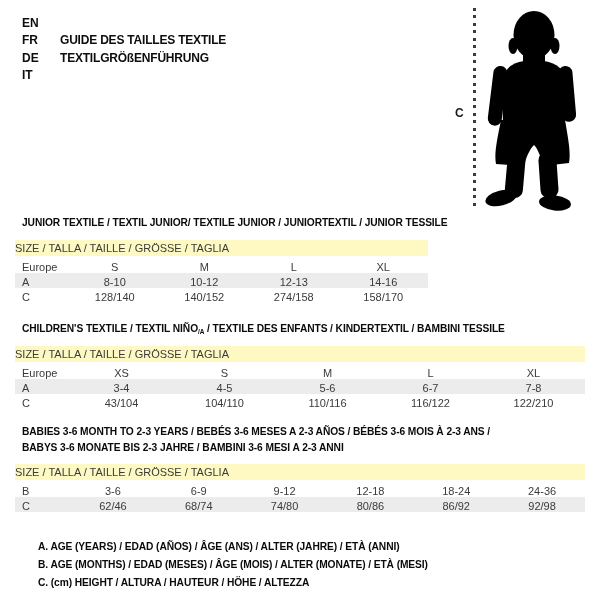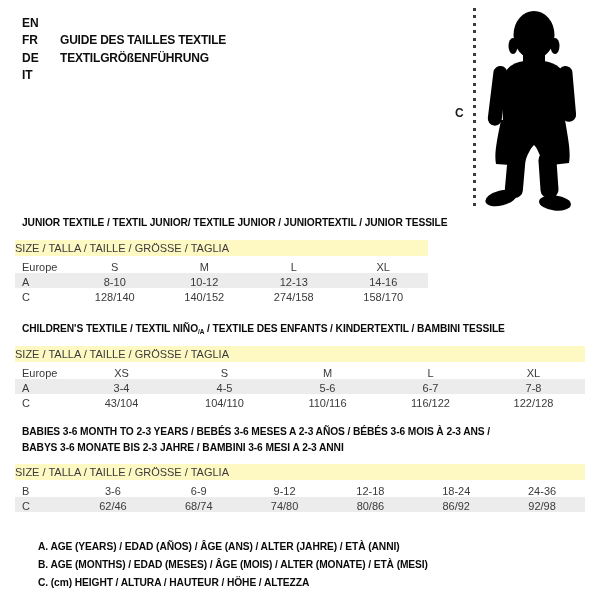--- a/index.html
+++ b/index.html
@@ -122,21 +122,21 @@
     <span class="cell">5-6</span>
     <span class="cell">6-7</span>
     <span class="cell">7-8</span>
   </div>
   <div class="trow">
     <span class="lbl">C</span>
     <span class="cell">43/104</span>
     <span class="cell">104/110</span>
     <span class="cell">110/116</span>
     <span class="cell">116/122</span>
-    <span class="cell">122/128</span>
+    <span class="cell">122/210</span>
   </div>
 </div>
 
 <div class="abs sec-title" style="left:22px; top:423px;">
   <div>BABIES 3-6 MONTH TO 2-3 YEARS / BEBÉS 3-6 MESES A 2-3 AÑOS / BÉBÉS 3-6 MOIS À 2-3 ANS /</div>
   <div>BABYS 3-6 MONATE BIS 2-3 JAHRE / BAMBINI 3-6 MESI A 2-3 ANNI</div>
 </div>
 <div class="size-table" style="left:15px; top:464px; width:570px;">
   <div class="band">
     <span>SIZE / TALLA / TAILLE / GRÖSSE / TAGLIA</span>

